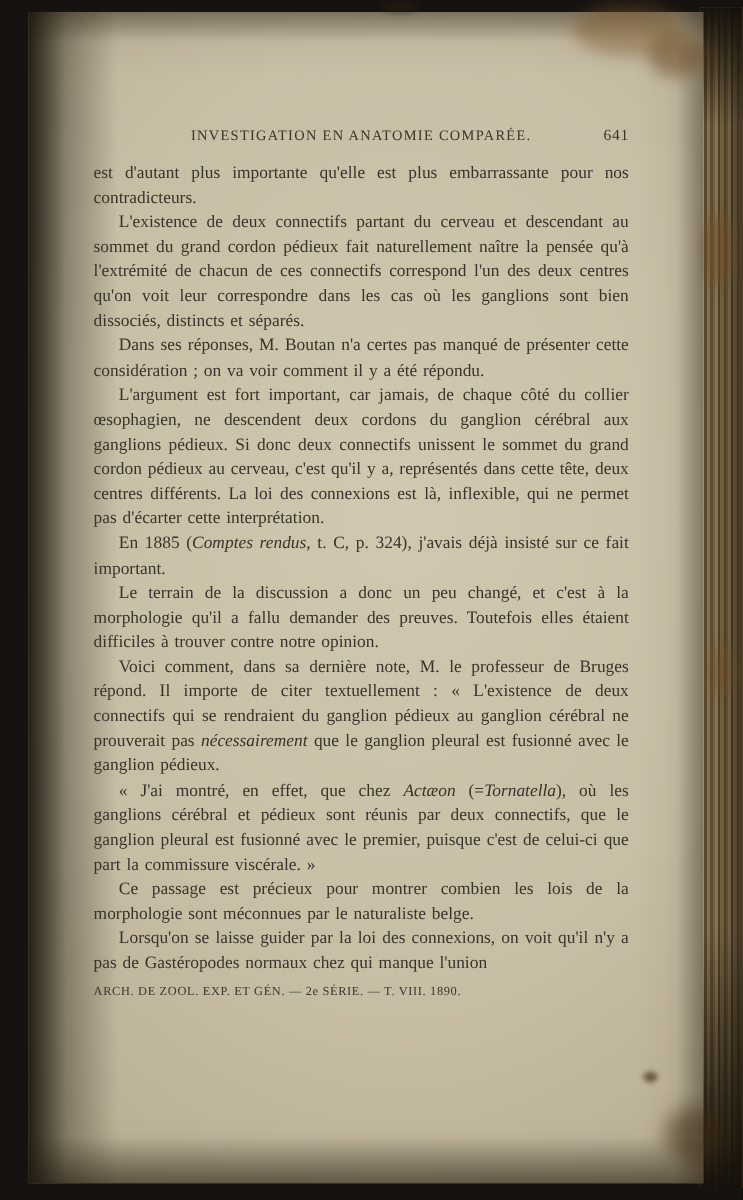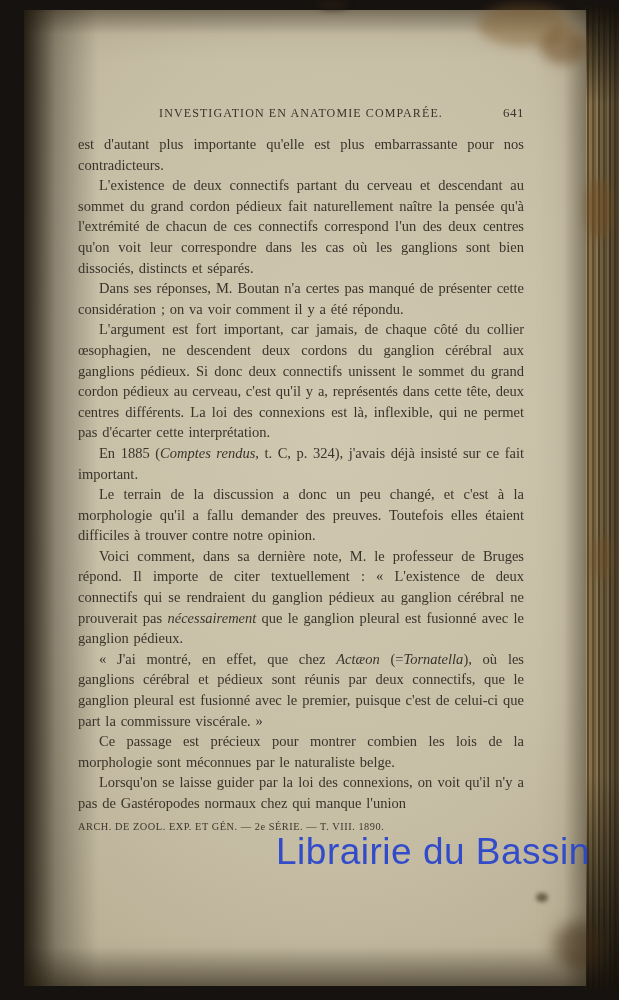--- a/index.html
+++ b/index.html
@@ -95,15 +95,14 @@
   </div>
 
   <div class="stain stain-a"></div>
   <div class="stain stain-b"></div>
   <div class="stain stain-c"></div>
   <div class="stain stain-d"></div>
   <div class="stain stain-e"></div>
   <div class="stain stain-f"></div>
   <div class="stain stain-g"></div>
 
-  <div class="watermark" style="color: rgb(42, 70, 204);">Librairie du Bassin</div>
 
 </div>
 
 </body></html>

